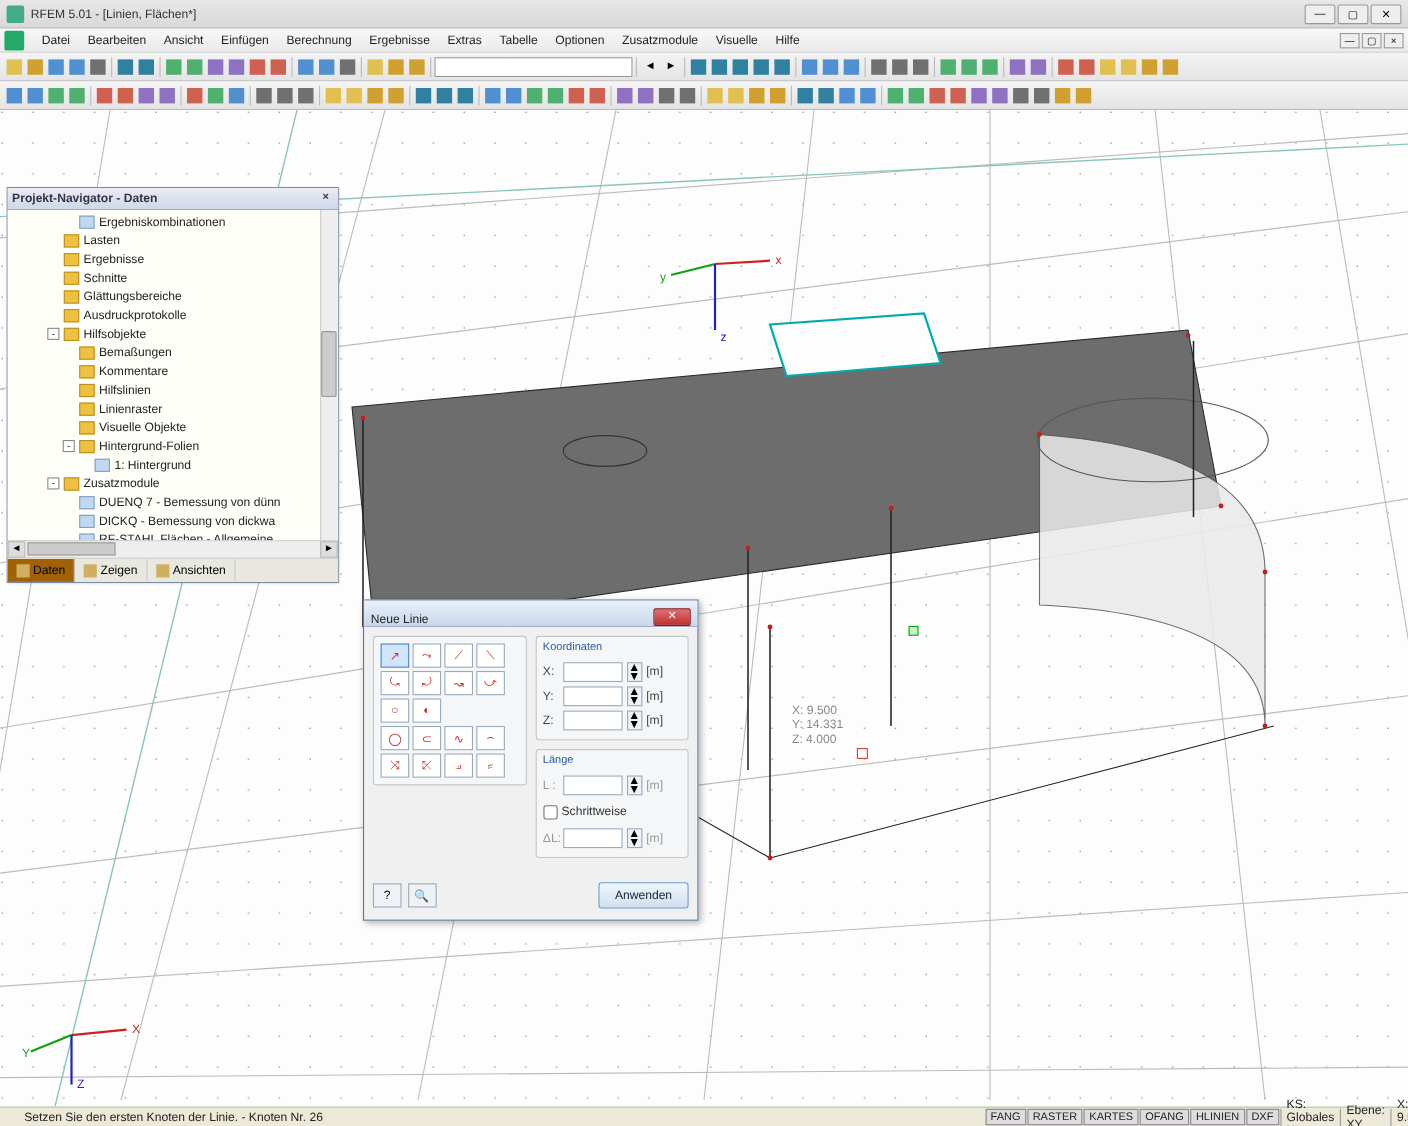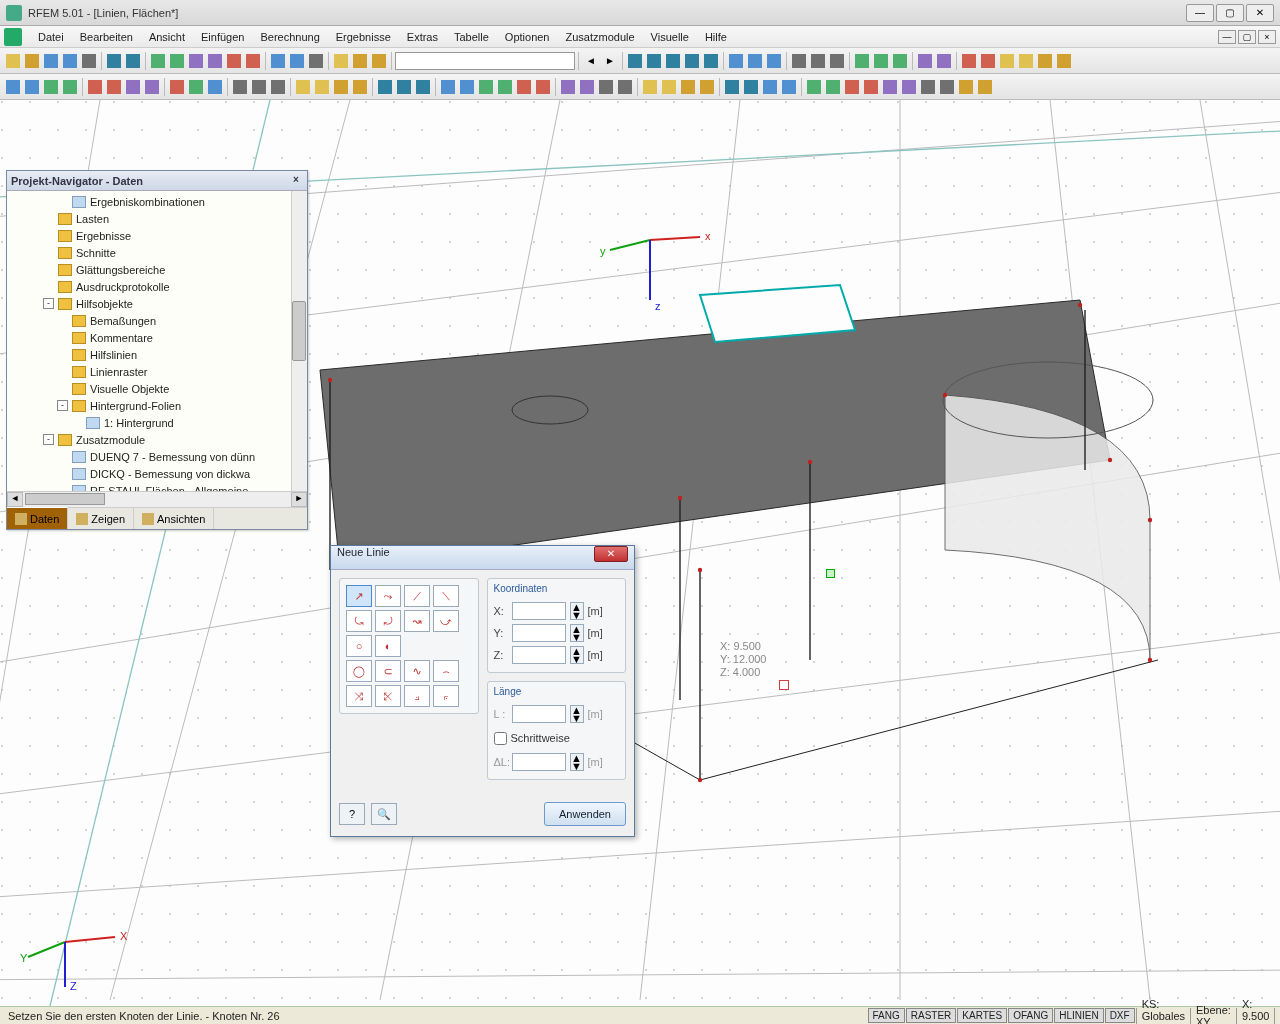--- a/index.html
+++ b/index.html
@@ -45,21 +45,21 @@
 .panel-scroll-h .arrow { width:16px; border:1px solid #bbb; background:#ddd; text-align:center; font-size:9px; }
 .panel-scroll-h .track { flex:1; position:relative; }
 .panel-scroll-h .thumb { position:absolute; left:2px; top:1px; width:80px; height:12px; background:#ccc; border:1px solid #999; }
 .panel-tabs { height: 22px; background: #e8e8e0; border-top: 1px solid #ccc; display: flex; }
 .panel-tab { padding: 3px 8px; border-right: 1px solid #ccc; display: flex; align-items: center; gap: 3px; }
 .panel-tab.active { background: #a16207; border-top: 1px solid #fefef8; margin-top: -1px; }
 .panel-tab .ticon2 { width: 12px; height: 12px; background: #d0b060; }
 
 
 .dialog { position: absolute; top: 545px; left: 330px; width: 305px; background: #f0f0f0; border: 1px solid #5a7aa0; box-shadow: 2px 2px 6px rgba(0,0,0,.3); }
-.dlg-title { height: 24px; background: linear-gradient(#e8f0fa,#c8d8ec); display: flex; align-items: flex-start; padding: 0 6px; color: #223; border-bottom: 1px solid #aac; }
+.dlg-title { height: 24px; background: linear-gradient(#e8f0fa,#c8d8ec); display: flex; align-items: flex-end; padding: 0 6px; color: #223; border-bottom: 1px solid #aac; }
 .dlg-title .close { margin-left: auto; width: 34px; height: 16px; background: linear-gradient(#e07070,#c03030); border: 1px solid #802020; border-radius: 2px; color: #fff; font-size: 10px; text-align: center; line-height: 14px; }
 .dlg-body { padding: 8px; }
 .dlg-row1 { display: flex; gap: 8px; margin-bottom: 10px; }
 .fieldbox { border: 1px solid #c0c8d0; border-radius: 3px; padding: 4px 6px 6px; background: #f4f6f8; }
 .fieldbox .lbl { color: #2a5a9a; font-size: 10px; margin-bottom: 3px; }
 .fieldbox input { width: 44px; height: 18px; border: 1px solid #9ab; background: #fff; padding: 0 3px; font-size: 10px; }
 .fieldbox input:disabled { background: #eee; }
 .fieldbox .inlinebtn { width: 18px; height: 18px; border: 1px solid #9ab; background: #eef2f6; display: inline-flex; align-items: center; justify-content: center; font-size: 9px; vertical-align: top; }
 .dlg-cols { display: flex; gap: 8px; }
 .groupbox { border: 1px solid #c0c8d0; border-radius: 3px; padding: 6px; background: #f4f6f8; margin-bottom: 8px; }
@@ -84,21 +84,21 @@
 
 
 .float-coords { position:absolute; top: 640px; left: 720px; color:#888; font-family: monospace; font-size:11px; line-height:13px; }
 
 
 .crosshair { position:absolute; top: 680px; left: 779px; width:10px; height:10px; border:1px solid #d04040; }
 .green-handle { position:absolute; top: 569px; left: 826px; width:9px; height:9px; border:1px solid #0a0; background: rgba(0,200,0,.2); }
 
 
 .statusbar { position: absolute; bottom: 0; left: 0; right: 0; height: 18px; background: #ece9d8; border-top: 1px solid #aca; display: flex; align-items: center; font-size: 10px; color: #222; }
-.statusbar .msg { padding: 0 8px; flex: 0 0 auto; text-align: center; }
+.statusbar .msg { padding: 0 22px; flex: 0 0 auto; text-align: center; }
 .statusbar .cells { margin-left: auto; display: flex; }
 .statusbar .cell { border-left: 1px solid #999; padding: 0 5px; height: 16px; display: flex; align-items: center; }
 .statusbar .toggles { display:flex; margin-left: 580px; }
 .statusbar .tog { border: 1px solid #888; background:#ddd; padding: 0 4px; height: 15px; display:flex; align-items:center; margin-right:1px; font-size:10px; }
 
 
 .ic { width: 14px; height: 14px; display: inline-block; }
 .c1{background:#e0c050}.c2{background:#5090d0}.c3{background:#50b070}.c4{background:#d06050}
 .c5{background:#9070c0}.c6{background:#707070}.c7{background:#d0a030}.c8{background:#3080a0}
 </style>
@@ -515,21 +515,21 @@
     <line x1="650" y1="140" x2="650" y2="200" stroke="#2020d0"></line>
   </g>
   <text x="705" y="140" fill="#d02020" font-size="10">x</text>
   <text x="600" y="155" fill="#10a010" font-size="10">y</text>
   <text x="655" y="210" fill="#2020d0" font-size="10">z</text>
 </svg>
 </div>
 
 <div class="float-coords">
   <div>X:   9.500</div>
-  <div>Y:  12.000</div>
+  <div>Y:  14.331</div>
   <div>Z:   4.000</div>
 </div>
 <div class="crosshair"></div>
 <div class="green-handle"></div>
 
 <div class="coord-helper">
 <svg width="110" height="90">
   <line x1="45" y1="40" x2="95" y2="35" stroke="#d02020" stroke-width="2"></line>
   <line x1="45" y1="40" x2="8" y2="55" stroke="#10a010" stroke-width="2"></line>
   <line x1="45" y1="40" x2="45" y2="85" stroke="#2020d0" stroke-width="2"></line>

